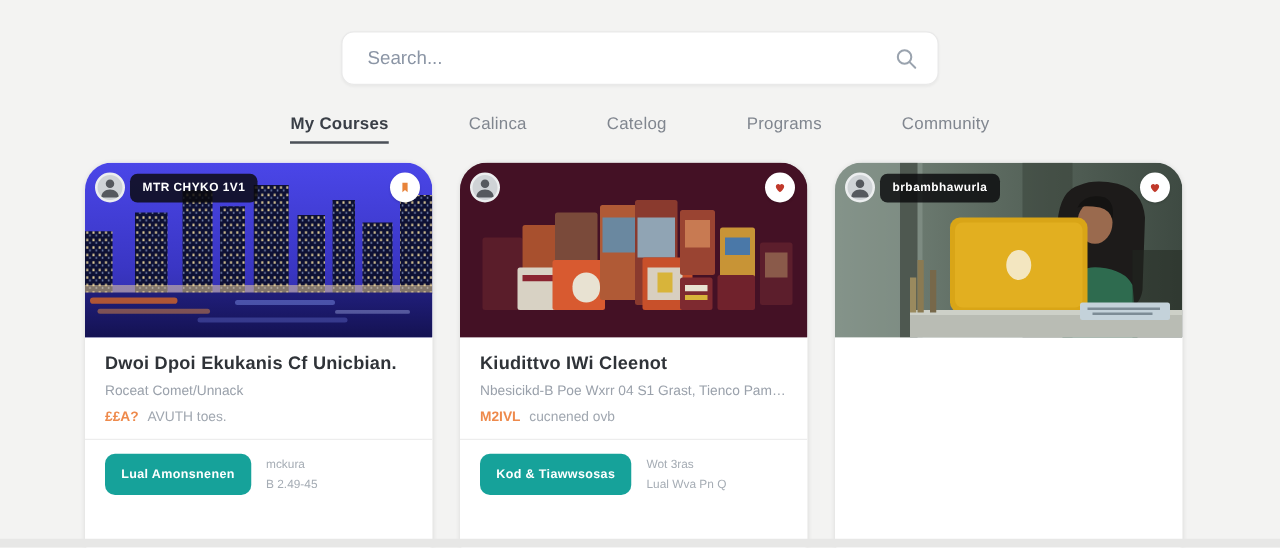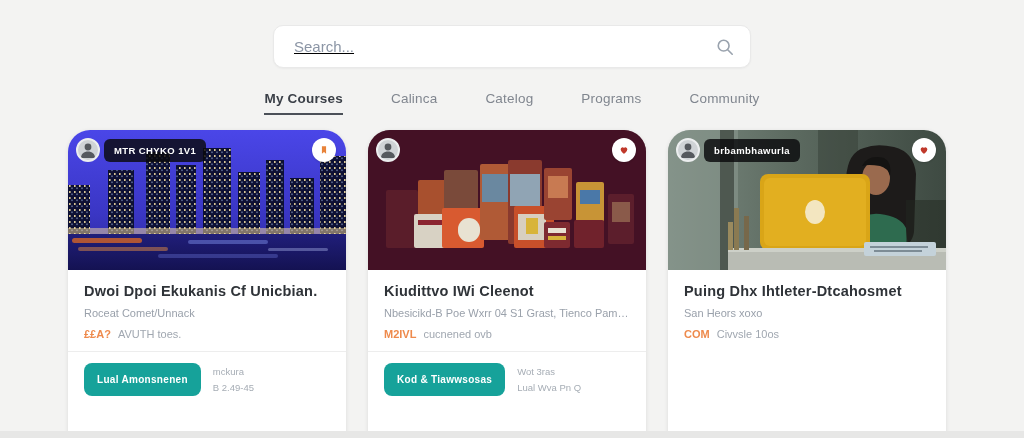--- a/index.html
+++ b/index.html
@@ -5,35 +5,35 @@
   * { margin:0; padding:0; box-sizing:border-box; }
   html,body { width:1024px; height:438px; overflow:hidden; }
   body {
     font-family:"Liberation Sans", sans-serif;
     background:#f3f3f2;
     position:relative;
   }
   .bottom-strip{ position:absolute; left:0; bottom:0; width:100%; height:7px; background:#e7e7e6; }
 
   
-  .search-wrap{ display:flex; justify-content:center; padding-top:25px;text-decoration:underline; }
+  .search-wrap{ display:flex; justify-content:center; padding-top:25px; }
   .search-bar{
     width:478px; height:43px; background:#ffffff; border:1px solid #e9e9e9;
     border-radius:10px; display:flex; align-items:center; padding:0 16px 0 20px;
     box-shadow:0 1px 2px rgba(0,0,0,.04);
   }
   .search-bar input{
     flex:1; border:none; outline:none; font-size:15px; color:#5a6372; background:transparent;
     font-family:"Liberation Sans", sans-serif;
   }
   .search-bar input::placeholder{ color:#8b95a5; }
   .search-icon{ width:18px; height:18px; flex:0 0 auto; }
 
   
-  .tabs{ display:flex; justify-content:center; gap:48px; margin-top:23px; }
+  .tabs{ display:flex; justify-content:center; gap:64px; margin-top:23px; }
   .tab{
     font-size:13.5px; color:#80868f; padding-bottom:7px; cursor:pointer;
     border-bottom:2px solid transparent; letter-spacing:.2px;
   }
   .tab.active{ color:#3a3f47; font-weight:bold; border-bottom-color:#4b5058; }
 
   
   .cards{ display:flex; gap:22px; padding:15px 0 0 68px; }
   .card{
     width:278px; height:324px; background:#ffffff; border-radius:22px;
@@ -277,25 +277,17 @@
             </svg>
         </div>
         <div class="badge-pill">brbambhawurla</div>
       </div>
       <button class="fav-btn">
         <svg viewBox="0 0 24 24">
           <path d="M12 21s-8-5.5-8-11a4.6 4.6 0 0 1 8-3 4.6 4.6 0 0 1 8 3c0 5.5-8 11-8 11z" fill="#c0392b"></path>
         </svg>
       </button>
     </div>
-    <div class="card-body">
-      <div class="card-title">Puing Dhx Ihtleter-Dtcahosmet</div>
-      <div class="card-subtitle">San Heors xoxo</div>
-      <div class="card-meta">
-        <span class="meta-highlight">COM</span>
-        <span class="meta-rest">Civvsle 10os</span>
-      </div>
-    </div>
   </div>
 
 </div>
 
 <div class="bottom-strip"></div>
 
 </body></html>

